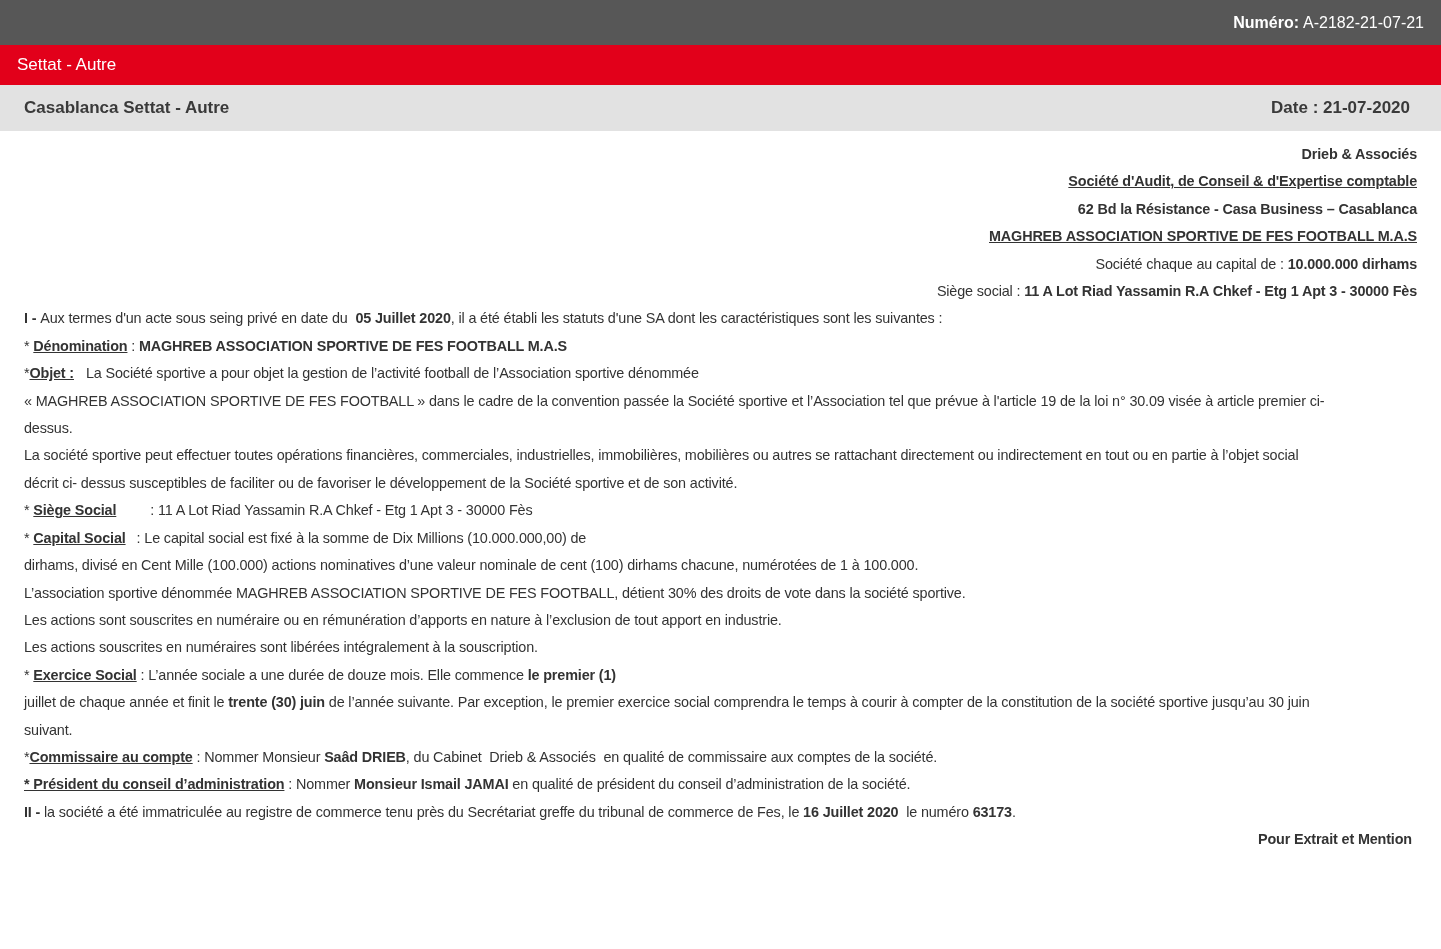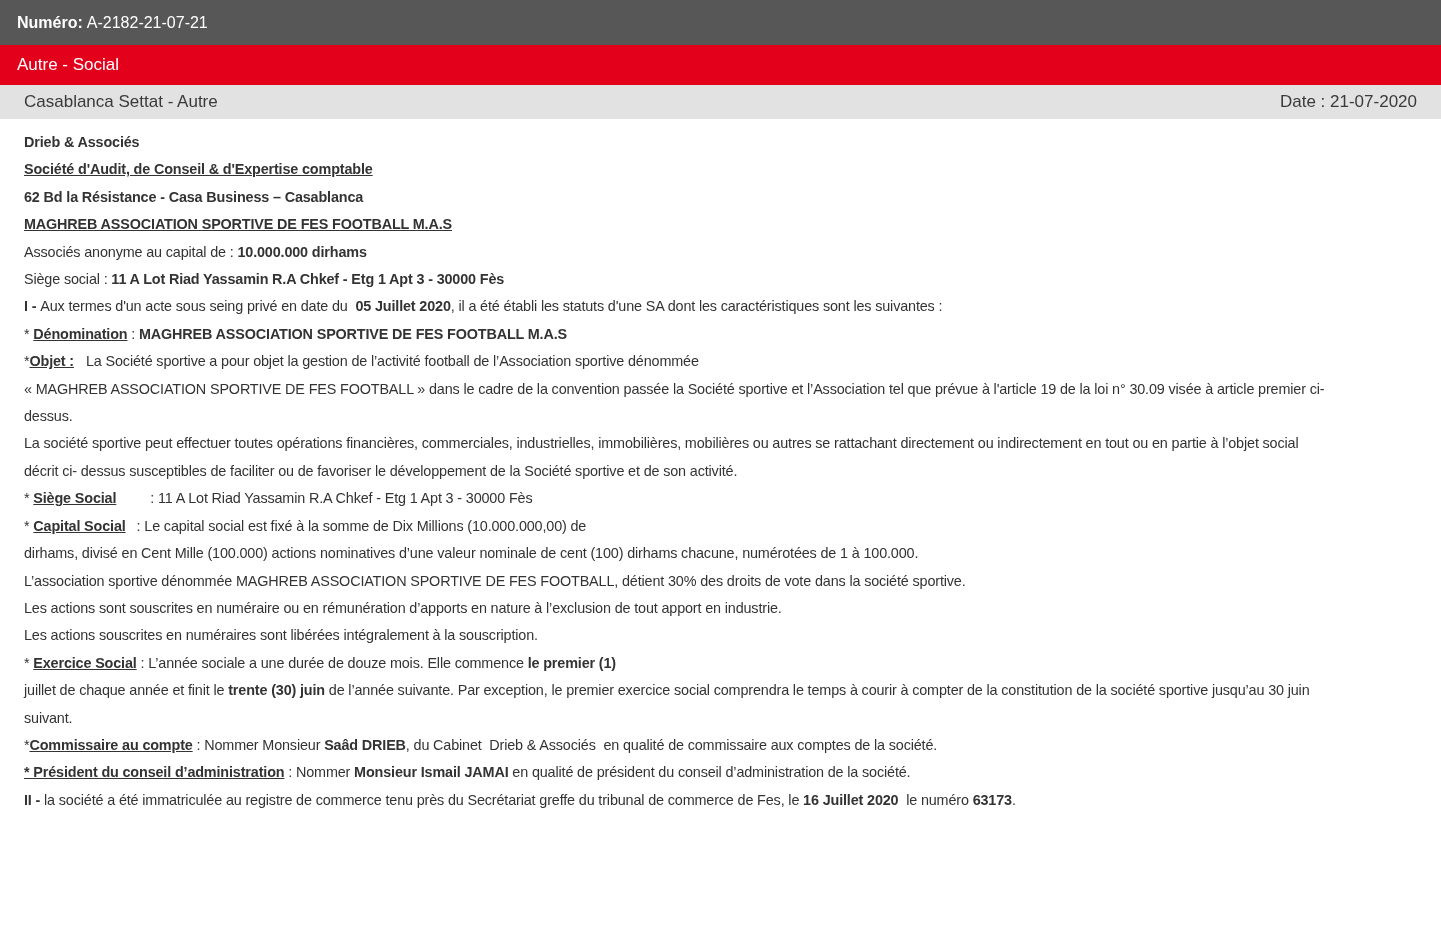--- a/index.html
+++ b/index.html
@@ -1,75 +1,75 @@
 <!DOCTYPE html>
 <html><head>
 <meta charset="utf-8">
 <style>
   * { box-sizing: border-box; margin: 0; padding: 0; }
   html, body { width: 1441px; height: 949px; background: #ffffff; overflow: hidden; }
   body { font-family: "Liberation Sans", sans-serif; color: #333333; }
 
   .bar-number {
     height: 45px; background: #575757; color: #ffffff;
-    font-size: 16px; padding: 0 17px; display: flex; align-items: center;
+    font-size: 16px; padding: 0 17px; display: flex; align-items: center; justify-content: flex-end;
   }
   .bar-number .lbl { font-weight: bold; margin-right: 4px; }
 
   .bar-category {
     height: 40px; background: #e2001a; color: #ffffff;
     font-size: 17px; padding: 0 17px; display: flex; align-items: center;
   }
 
   .bar-region {
-    height: 34px; background: #e2e2e2; color: #3a3a3a;
-    font-size: 17px; font-weight: normal;
+    height: 46px; background: #e2e2e2; color: #3a3a3a;
+    font-size: 17px; font-weight: bold;
     display: flex; align-items: center; justify-content: space-between;
-    padding: 0 24px 0 24px;
+    padding: 0 31px 0 24px;
   }
 
   .content {
     padding: 10px 24px 0 24px;
     font-size: 14.4px; line-height: 27.4px; color: #333333;
     letter-spacing: -0.15px;
   }
-  .center { text-align: left; }
+  .center { text-align: right; }
   .right { text-align: right; padding-right: 5px; }
   .line { white-space: nowrap; }
   b { font-weight: bold; }
   u { text-decoration: underline; }
   .gap-siege { display: inline-block; width: 34px; }
   .gap-duree { display: inline-block; width: 75px; }
   .gap-capital { display: inline-block; width: 11px; }
   .gap-objet { display: inline-block; width: 12px; }
 </style>
 </head>
 <body>
 
 <div class="bar-number">
   <span class="lbl">Numéro:</span>
   <span>A-2182-21-07-21</span>
 </div>
 
 <div class="bar-category">
-  <span>Autre - Social</span>
+  <span>Settat - Autre</span>
 </div>
 
 <div class="bar-region">
   <span>Casablanca Settat - Autre</span>
   <span>Date : 21-07-2020</span>
 </div>
 
 <div class="content">
 
   <div class="center line"><b>Drieb &amp; Associés</b></div>
   <div class="center line"><b><u>Société d'Audit, de Conseil &amp; d'Expertise comptable</u></b></div>
   <div class="center line"><b>62 Bd la Résistance - Casa Business – Casablanca</b></div>
   <div class="center line"><b><u>MAGHREB ASSOCIATION SPORTIVE DE FES FOOTBALL M.A.S</u></b></div>
-  <div class="center line"><span>Associés anonyme au capital de : </span><b>10.000.000 dirhams</b></div>
+  <div class="center line"><span>Société chaque au capital de : </span><b>10.000.000 dirhams</b></div>
   <div class="center line"><span>Siège social : </span><b>11 A Lot Riad Yassamin R.A Chkef - Etg 1 Apt 3 - 30000 Fès</b></div>
 
   <div class="line">
     <b>I - </b><span style="white-space:pre">Aux termes d'un acte sous seing privé en date du  </span><b>05 Juillet 2020</b><span>, il a été établi les statuts d'une SA dont les caractéristiques sont les suivantes :</span>
   </div>
 
   <div class="line">
     <span style="white-space:pre">* </span><b><u>Dénomination</u></b><span style="white-space:pre"> : </span><b>MAGHREB ASSOCIATION SPORTIVE DE FES FOOTBALL M.A.S</b>
   </div>
 
@@ -107,13 +107,14 @@
   </div>
 
   <div class="line">
     <b><u>* Président du conseil d’administration</u></b><span style="white-space:pre"> : Nommer </span><b>Monsieur Ismail JAMAI</b><span> en qualité de président du conseil d’administration de la société.</span>
   </div>
 
   <div class="line">
     <b style="white-space:pre">II - </b><span>la société a été immatriculée au registre de commerce tenu près du Secrétariat greffe du tribunal de commerce de Fes, le </span><b>16 Juillet 2020</b><span style="white-space:pre">  le numéro </span><b>63173</b><span>.</span>
   </div>
 
+  <div class="right line"><b>Pour Extrait et Mention</b></div>
 </div>
 
 </body></html>

